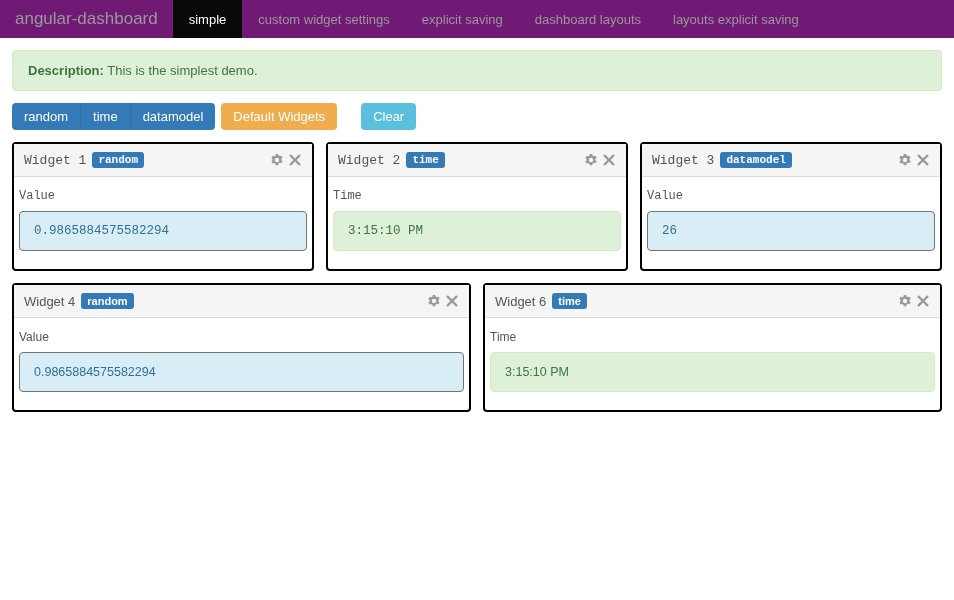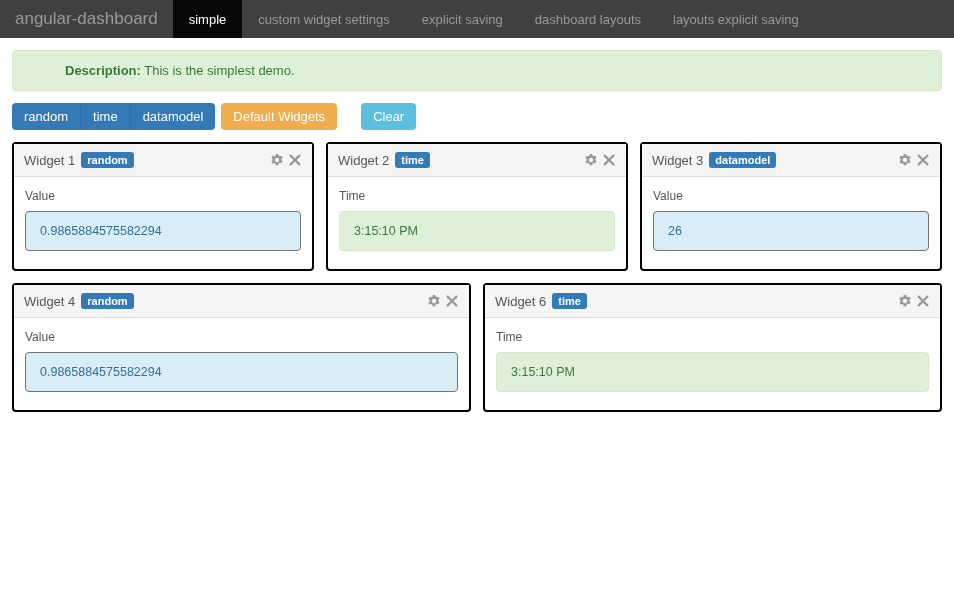--- a/index.html
+++ b/index.html
@@ -1,26 +1,26 @@
 <!DOCTYPE html>
 <html><head>
   <meta charset="utf-8">
   <style>
     * { box-sizing: border-box; margin: 0; padding: 0; }
     body { font-family: "Helvetica Neue", Helvetica, Arial, sans-serif; font-size: 14px; background: #fff; color: #333; }
     
-    .navbar { background: #404040; height: 38px; display: flex; align-items: stretch; }
+    .navbar { background: #701a75; height: 38px; display: flex; align-items: stretch; }
     .navbar-brand { color: #999; font-size: 17px; padding: 0 15px; display: flex; align-items: center; }
     .nav-item { color: #999; font-size: 13px; padding: 0 16px; display: flex; align-items: center; cursor: pointer; }
     .nav-item.active { background: #080808; color: #fff; }
     
     .container { padding: 12px; }
     
     .alert-success { background: #dff0d8; border: 1px solid #d6e9c6; color: #3c763d; padding: 12px 15px; border-radius: 4px; margin-bottom: 12px; font-size: 13px; }
-    .alert-success strong { font-weight: bold; margin-left: 37px; }
+    .alert-success strong { font-weight: bold; }
     
     .btn-row { display: flex; gap: 0; margin-bottom: 12px; }
     .btn { padding: 6px 12px; font-size: 13px; color: #fff; border: none; cursor: pointer; border-radius: 0; }
     .btn-group-left .btn:first-child { border-radius: 4px 0 0 4px; }
     .btn-group-left .btn:last-child { border-radius: 0 4px 4px 0; }
     .btn-group-left { display: flex; margin-right: 6px; }
     .btn-group-left .btn { border-right: 1px solid rgba(0,0,0,0.08); }
     .btn-group-left .btn:last-child { border-right: none; }
     .btn-primary { background: #337ab7; }
     .btn-warning { background: #f0ad4e; border-radius: 4px; margin-right: 24px; }
@@ -29,27 +29,27 @@
     .widgets-row { display: flex; gap: 12px; margin-bottom: 12px; flex-wrap: wrap; }
     .widget { border: 2px solid #000; border-radius: 4px; background: #fff; flex: 1; min-width: 200px; }
     .widget-header { background: #f5f5f5; border-bottom: 1px solid #ddd; padding: 8px 10px; display: flex; align-items: center; justify-content: space-between; }
     .widget-title-group { display: flex; align-items: center; gap: 6px; }
     .widget-title { font-size: 13px; color: #555; }
     .label-primary { background: #337ab7; color: #fff; padding: 2px 6px; border-radius: 3px; font-size: 11px; font-weight: bold; }
     .widget-icons { display: flex; gap: 4px; }
     .icon { width: 14px; height: 14px; cursor: pointer; color: #999; }
     .icon svg { width: 100%; height: 100%; }
     
-    .widget-body { padding: 12px 11px 18px; }
+    .widget-body { padding: 12px 5px 18px; }
     .field-label { font-size: 12px; color: #555; margin-bottom: 8px; }
     .value-box { padding: 12px 14px; border-radius: 4px; font-size: 12.5px; }
     .value-box.blue { background: #d9edf7; border: 1px solid #737373; color: #31708f; }
     .value-box.green { background: #dff0d8; border: 1px solid #d6e9c6; color: #3c763d; }
 
-    .row1 .widget { flex: 1 1 calc(33.333% - 8px); }
+    .row1 .widget { flex: 1 1 calc(33.333% - 8px); font-family: Liberation Mono, monospace; }
     .row2 .widget { flex: 1 1 calc(50% - 6px); }
   </style>
 </head>
 <body>
 
 <div class="navbar">
   <span class="navbar-brand">angular-dashboard</span>
   <span class="nav-item active">simple</span>
   <span class="nav-item">custom widget settings</span>
   <span class="nav-item">explicit saving</span>

